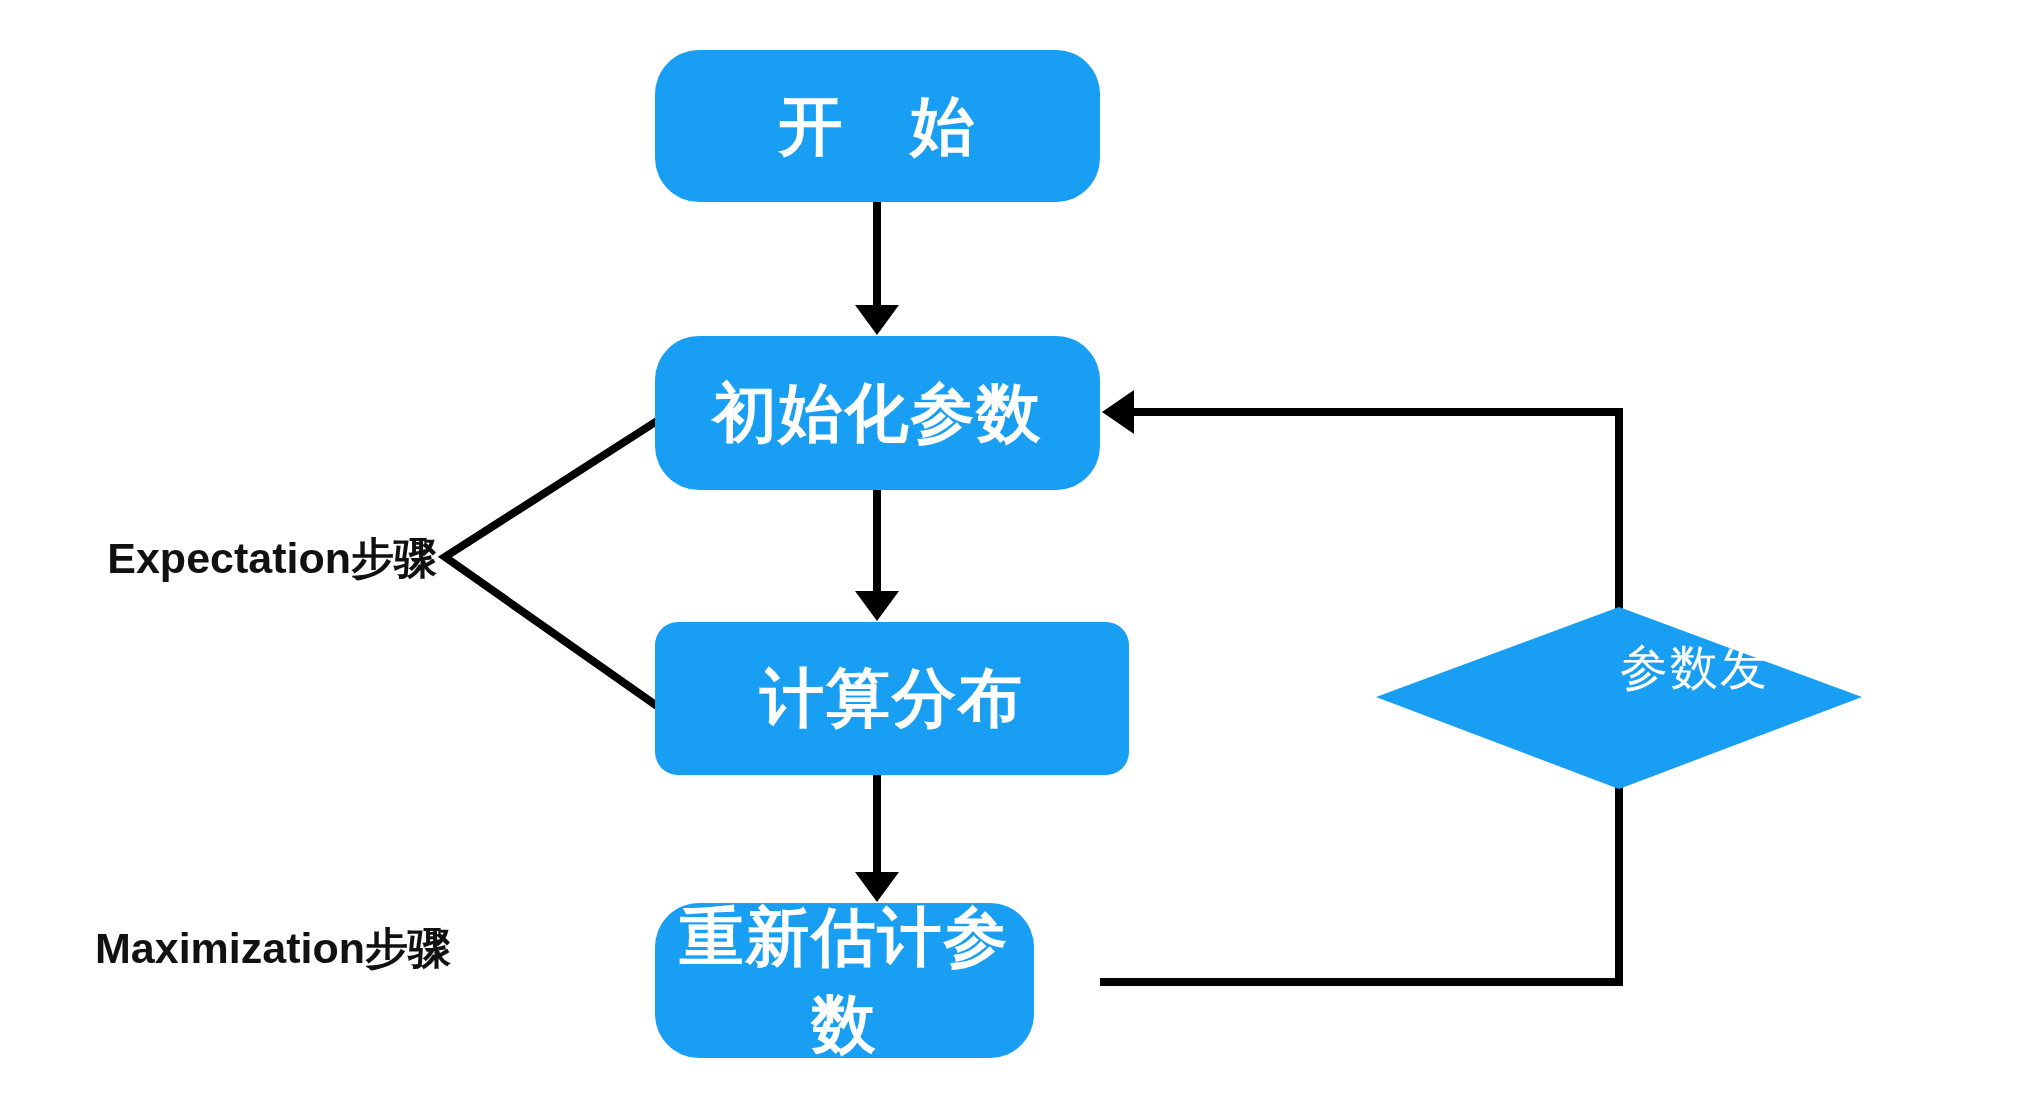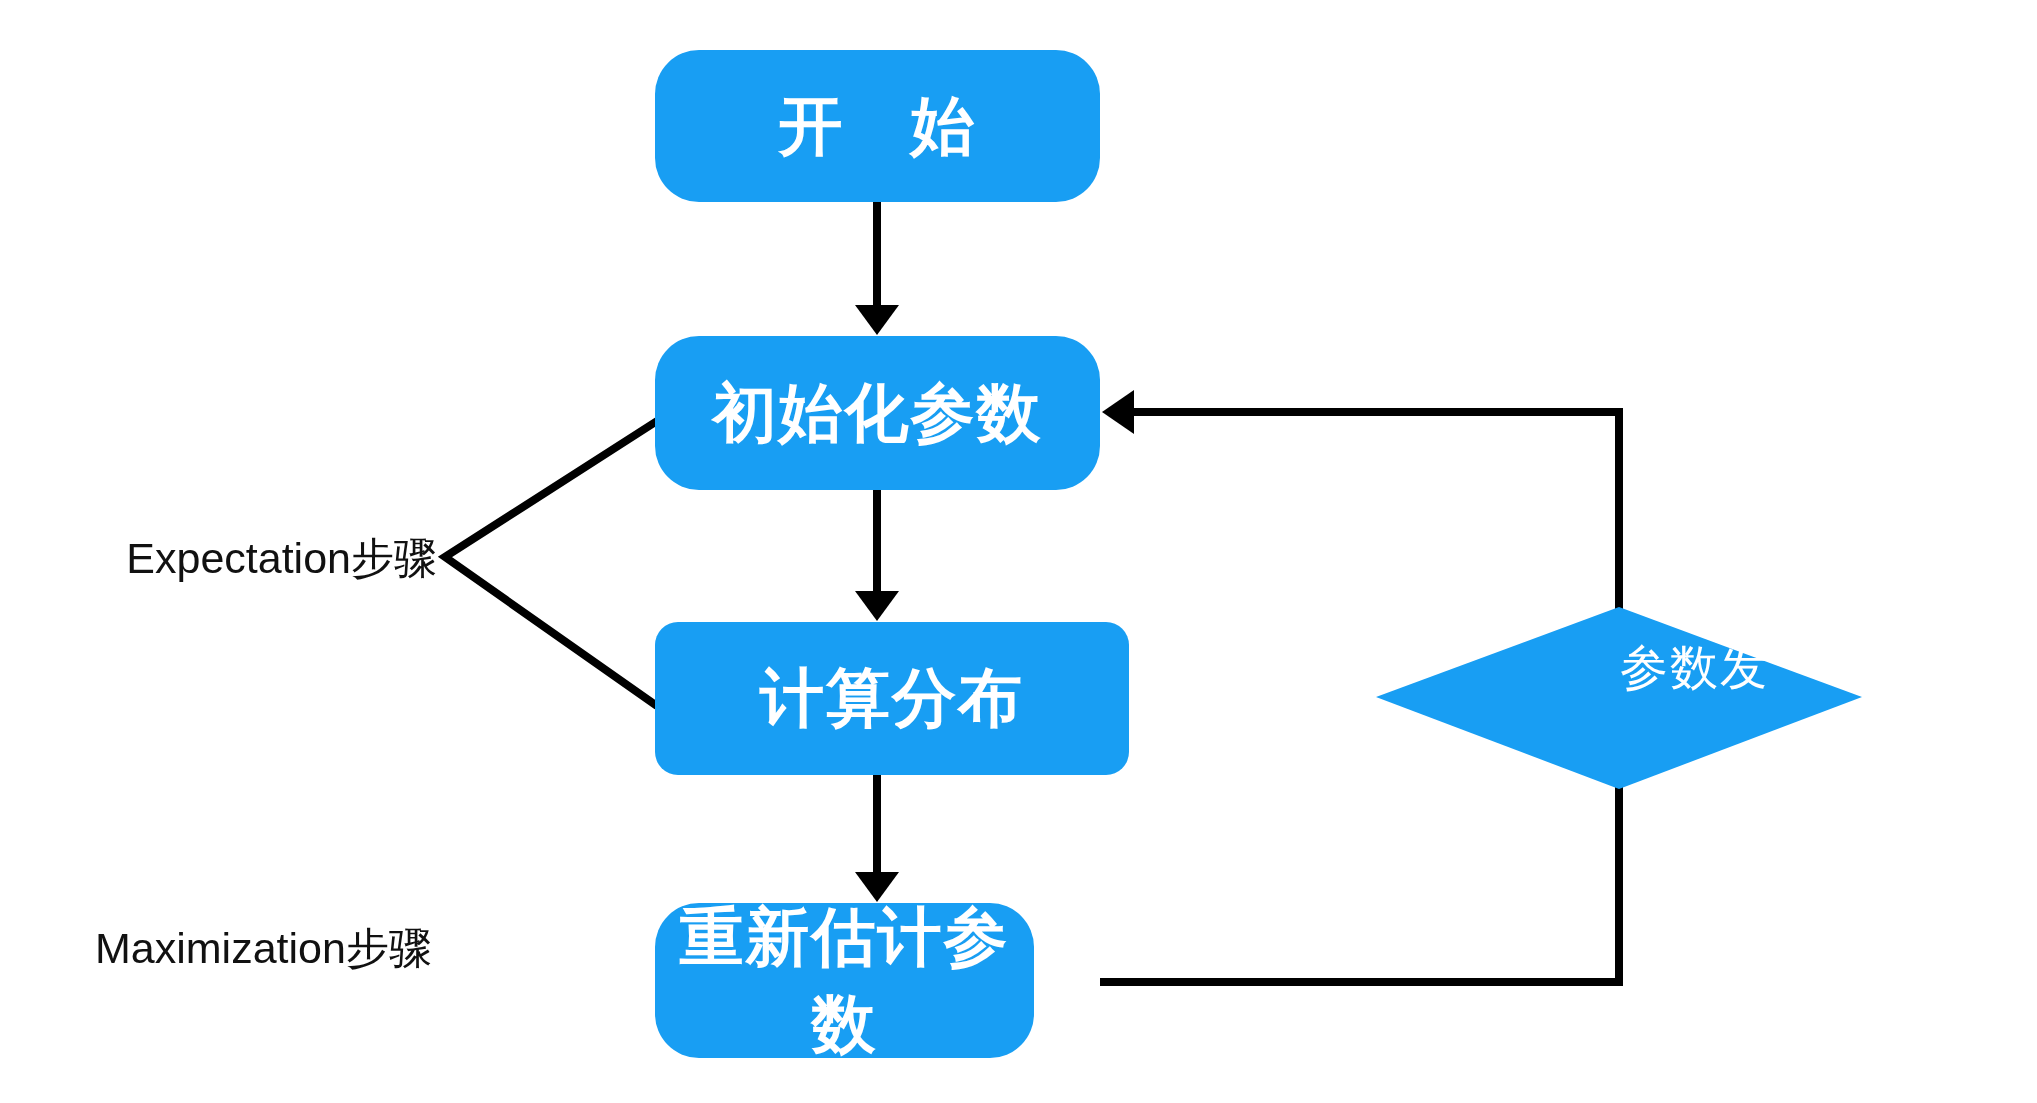--- a/index.html
+++ b/index.html
@@ -63,21 +63,21 @@
     font-size: 48px;
     font-weight: 400;
     line-height: 1.42;
     text-align: right;
     letter-spacing: 2px;
   }
   .side-label {
     position: absolute;
     color: var(--side-label-text);
     font-size: 43px;
-    font-weight: 400;
+    font-weight: 700;
     white-space: nowrap;
   }
   .label-expectation  { left: 60px; top: 530px; width: 377px; text-align: right; }
   .label-maximization { left: 95px; top: 920px; text-align: left; }
 </style>
 </head>
 <body>
 
 <div class="canvas">
 

